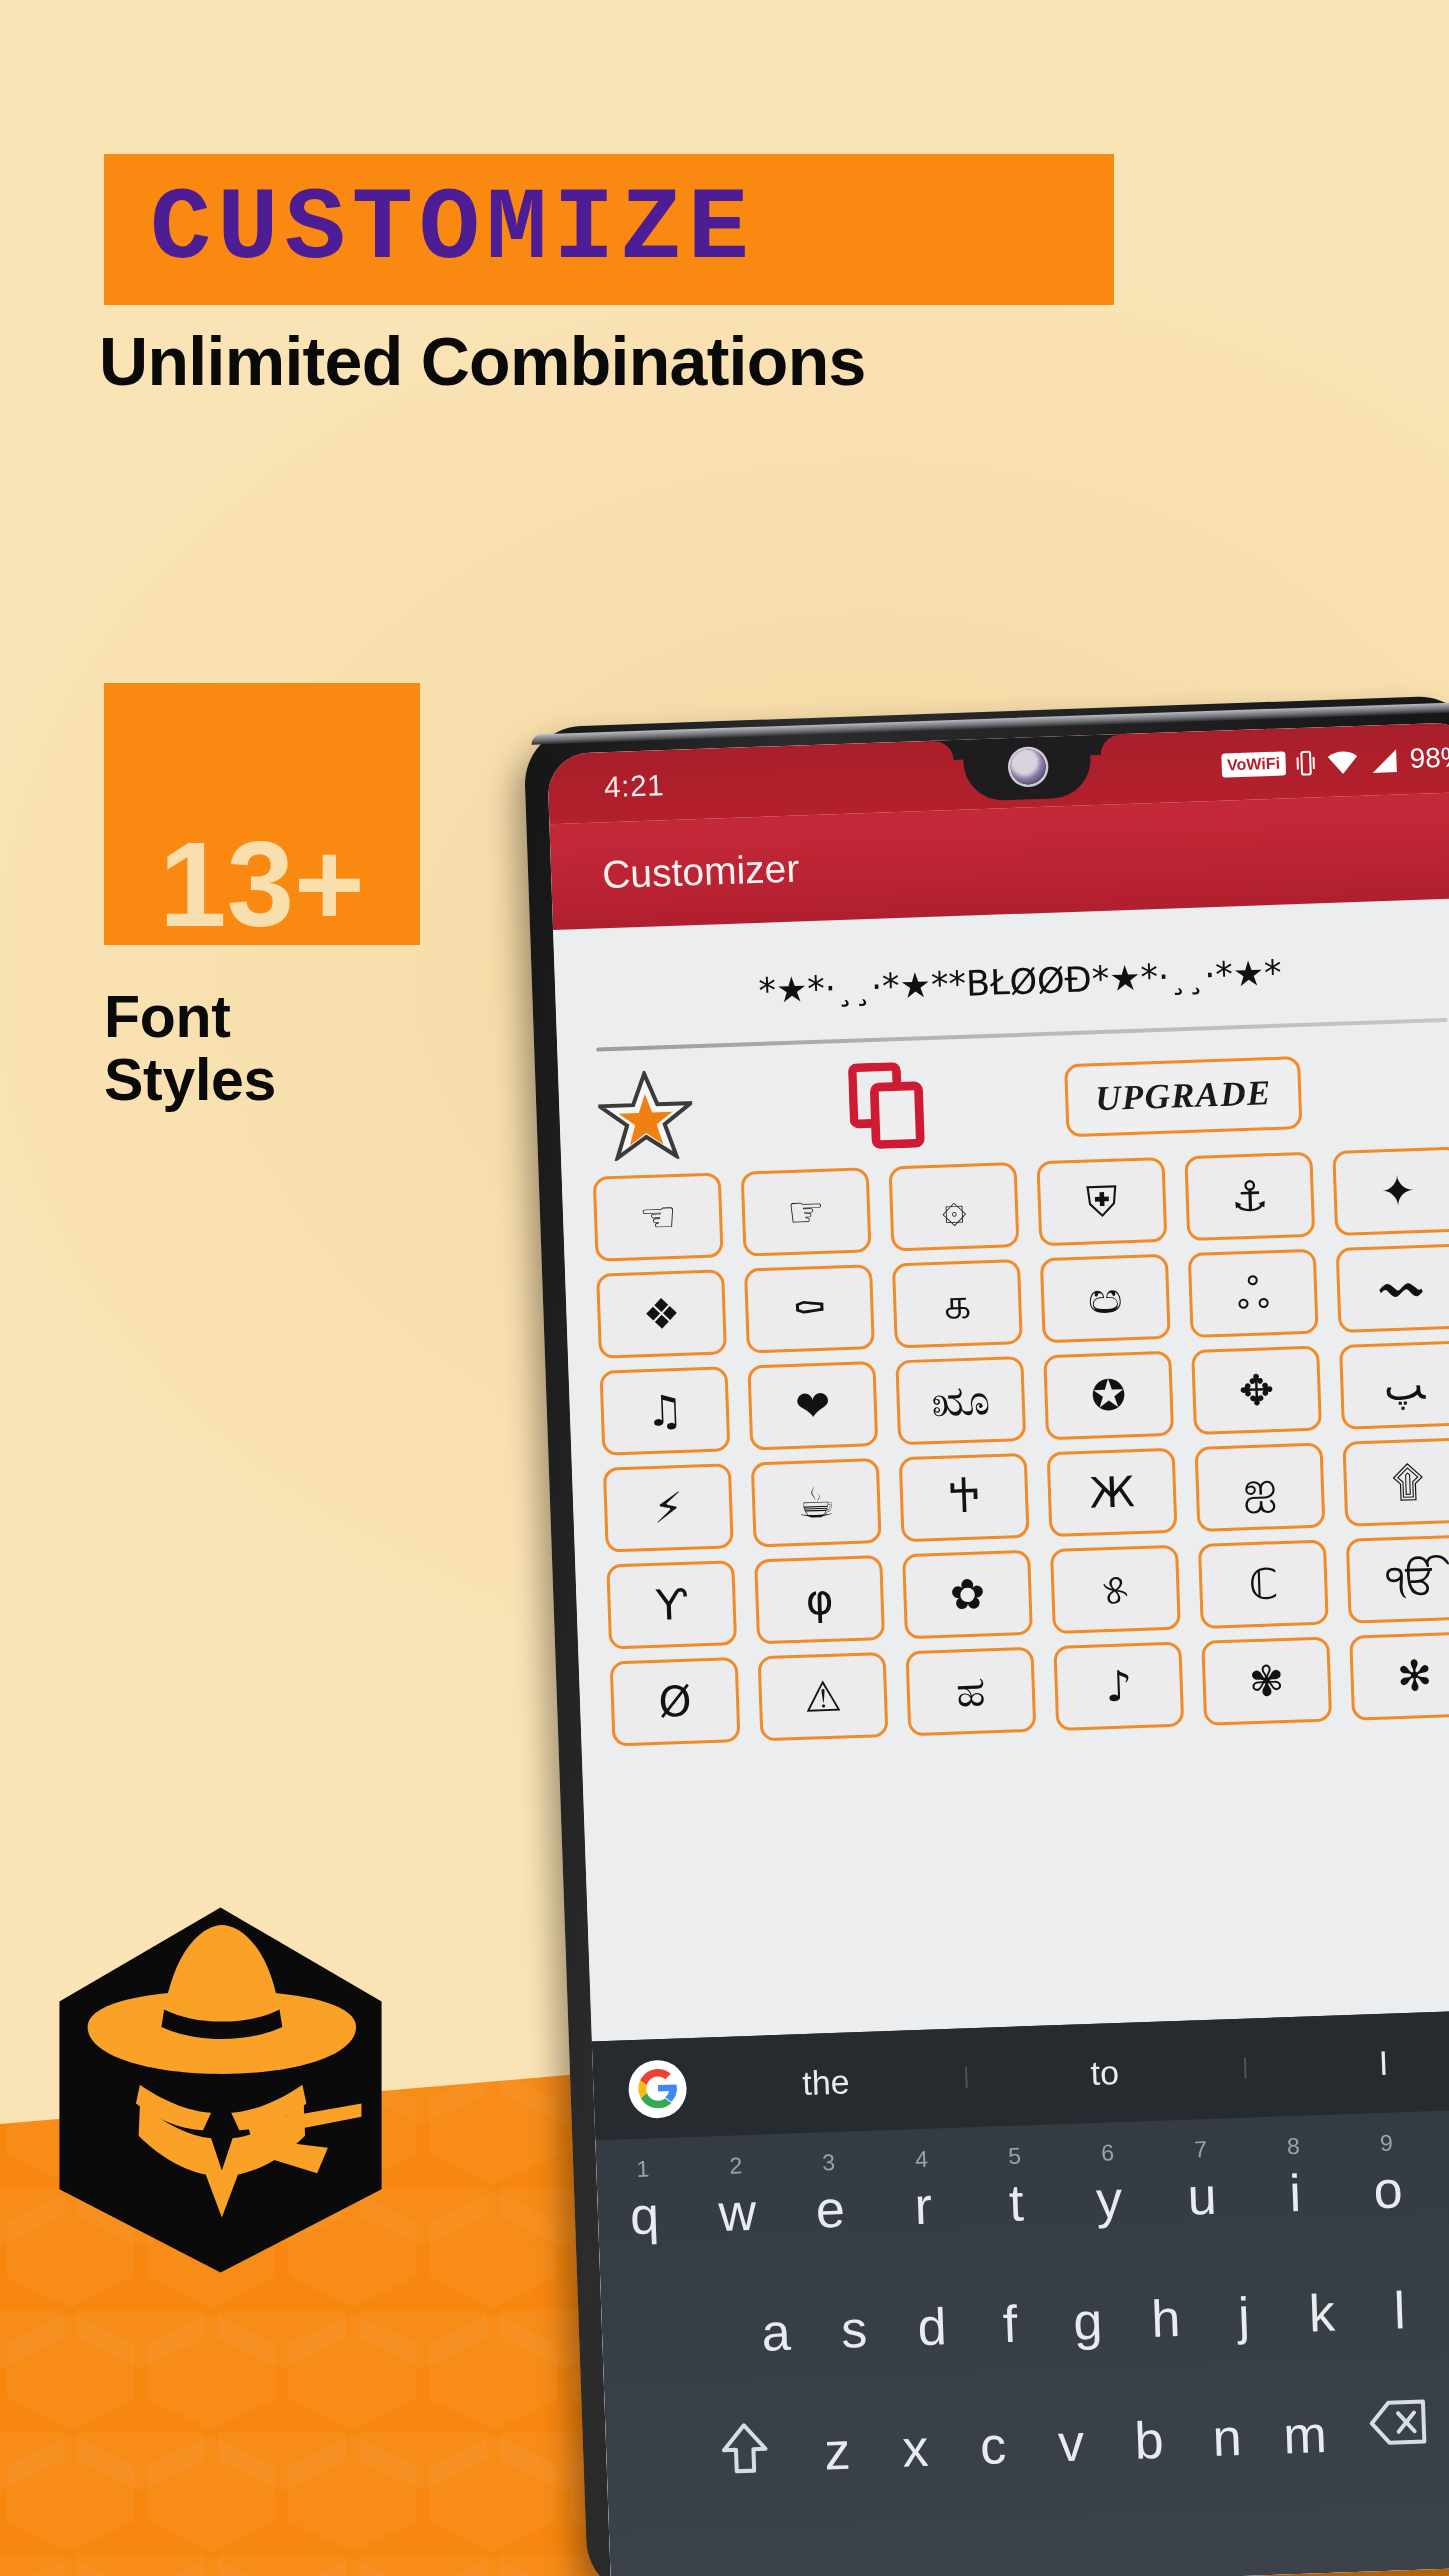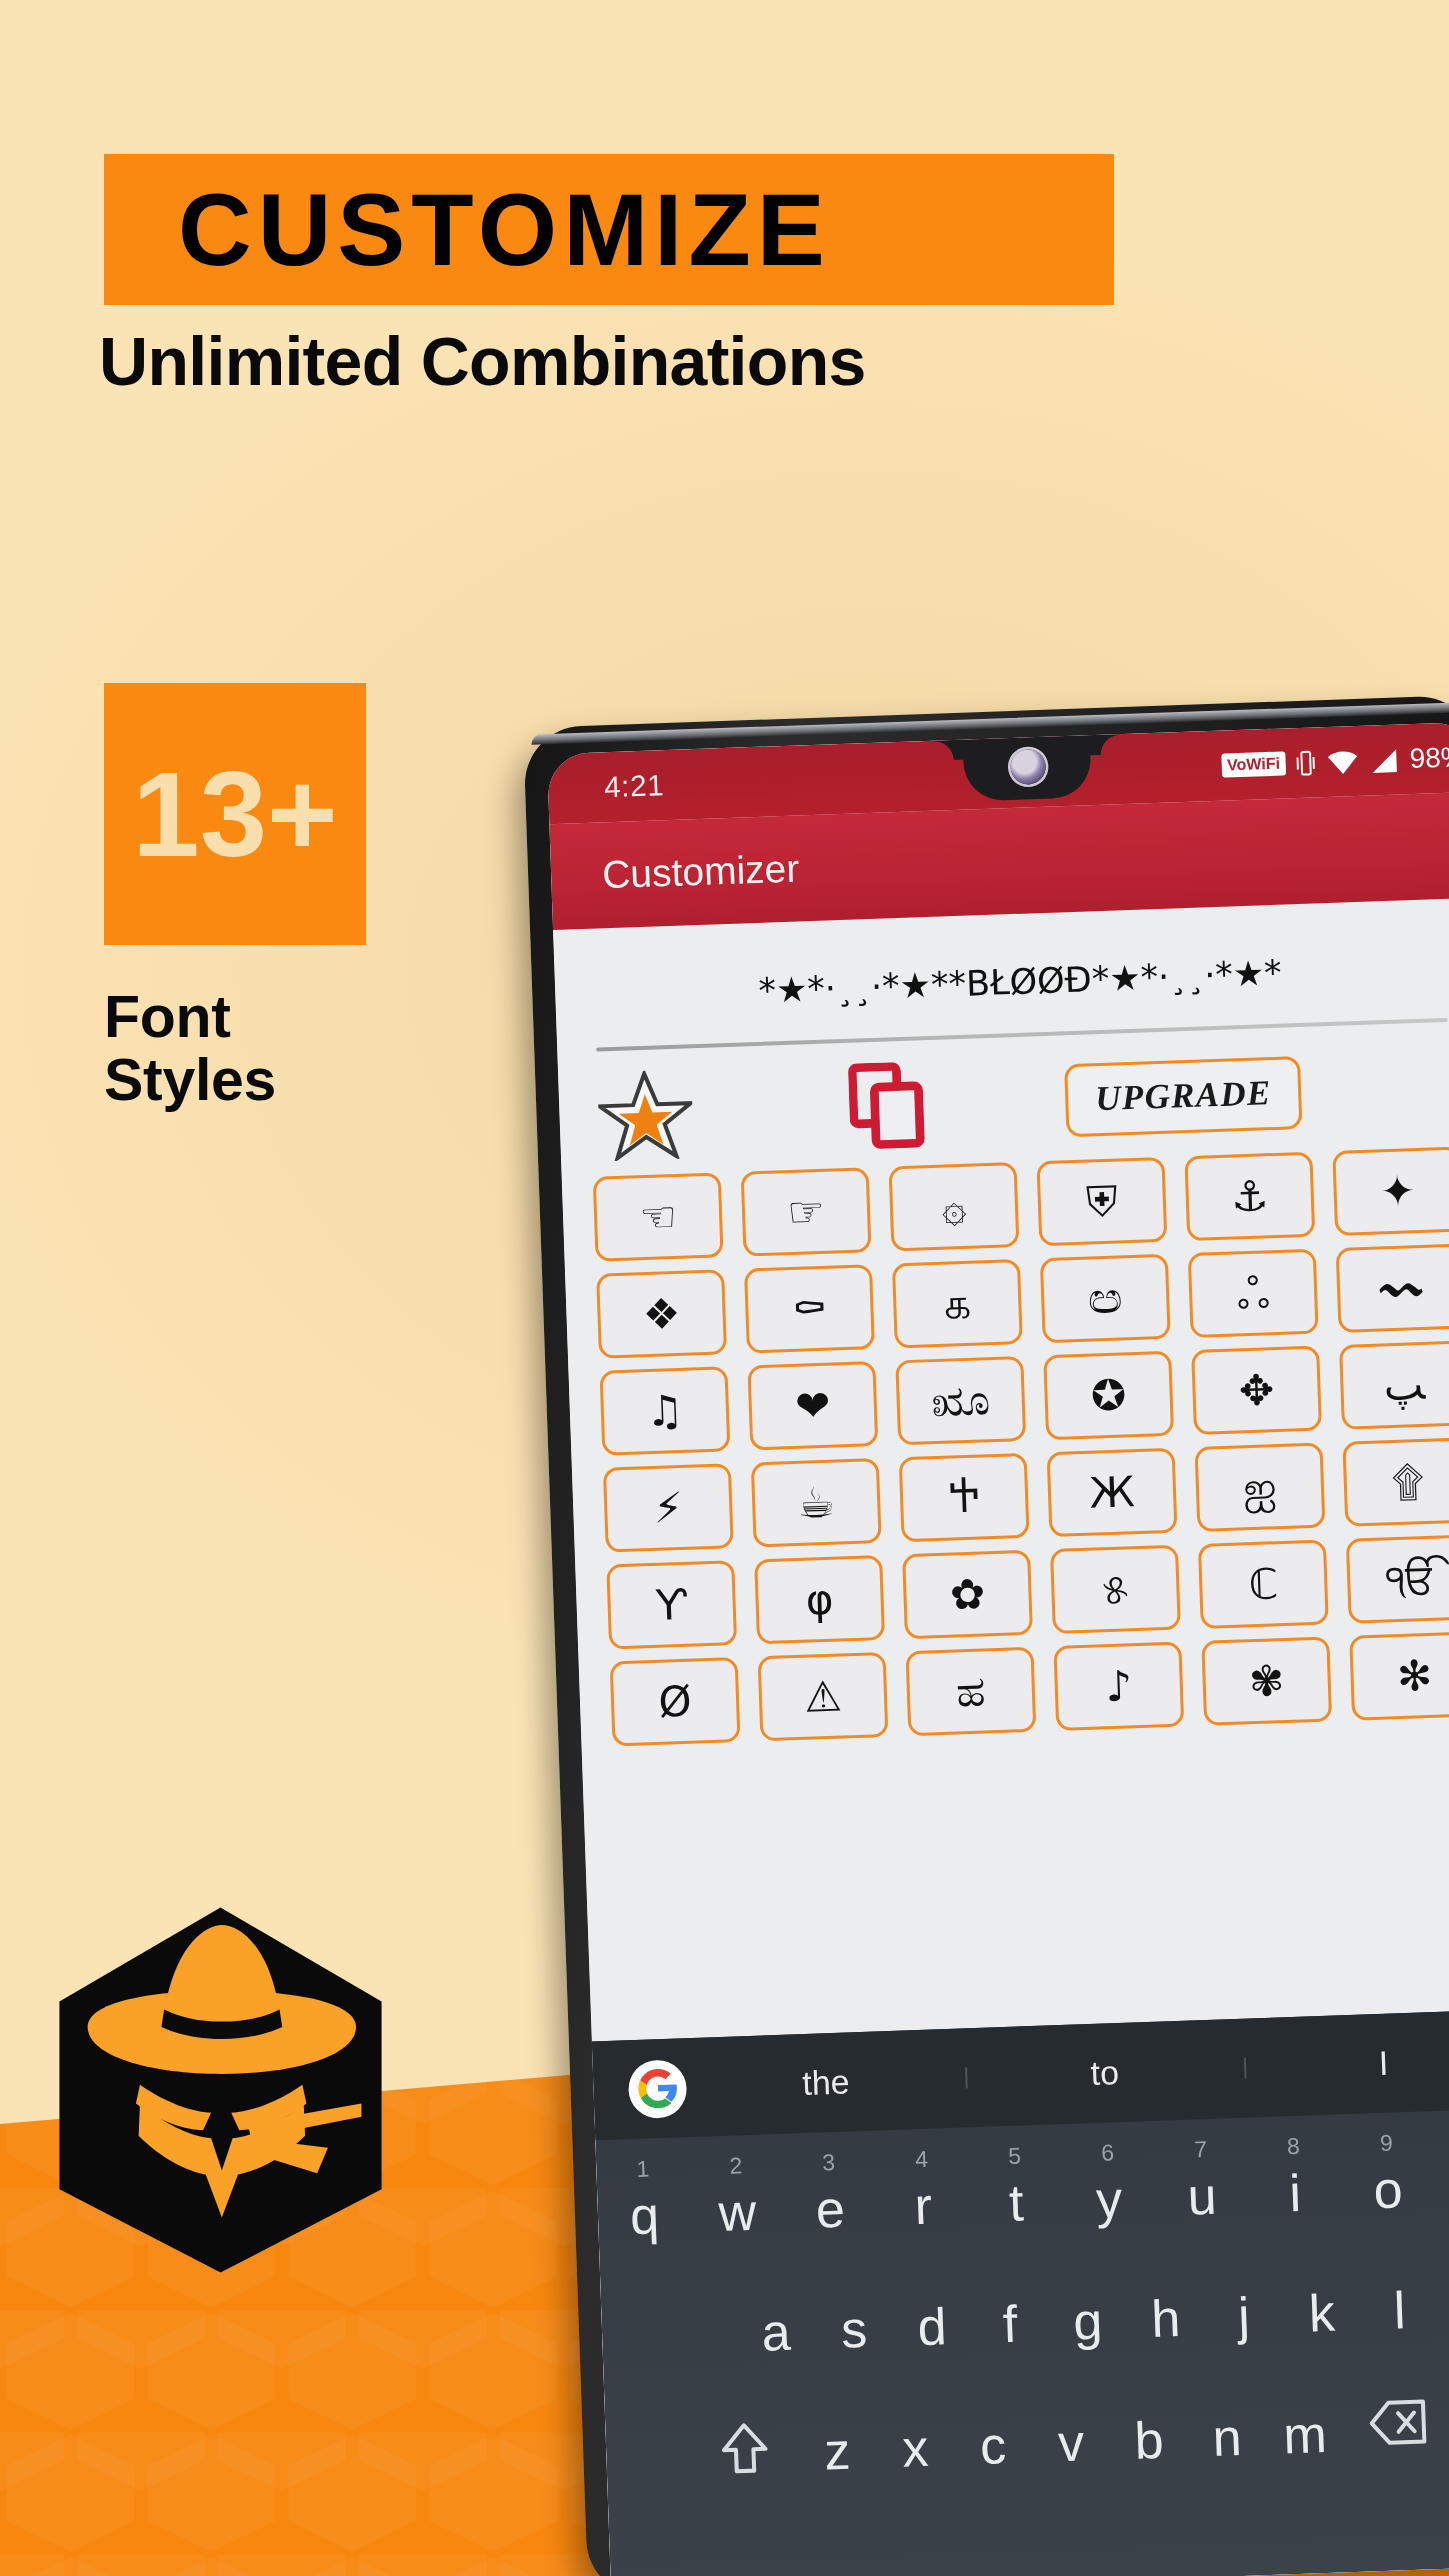--- a/index.html
+++ b/index.html
@@ -22,34 +22,33 @@
     clip-path:polygon(0 125px, 1449px 0px, 1449px 577px, 0 577px);
   }
   .hexpat{position:absolute;left:0;bottom:0;width:738px;height:510px;opacity:.55;}
 
   
   #customize-banner{
     position:absolute;left:104px;top:154px;width:1010px;height:151px;
     background:#f98910;display:flex;align-items:center;
   }
   #customize-banner .txt{
-    font-size:102px;font-weight:700;letter-spacing:6px;color:#000000;
+    font-size:102px;font-weight:700;letter-spacing:6px;color:#4c1d95;
     padding-left:46px;line-height:1;
-    font-family:Liberation Sans, sans-serif;
-    margin-left:28px;
+    font-family:Liberation Mono, monospace;
   }
   #subtitle{
     position:absolute;left:99px;top:322px;width:1073px;
     font-size:68px;font-weight:700;color:#0a0a0a;letter-spacing:-0.7px;
   }
 
   .stat-block{position:absolute;}
   .stat-square{
-    width:262px;height:262px;background:#f98910;
-    display:flex;align-items:center;justify-content:center;
+    width:316px;height:262px;background:#f98910;
+    display:flex;align-items:flex-end;justify-content:center;
   }
   .stat-num{font-size:121px;font-weight:700;color:#fadfae;line-height:1;}
   .stat-label{
     margin-top:41px;font-size:59px;font-weight:700;color:#0a0a0a;
     line-height:1.06;letter-spacing:-0.3px;
   }
   #stat-fonts{left:104px;top:683px;}
   #stat-symbols{left:104px;top:1291px;}
 
   

